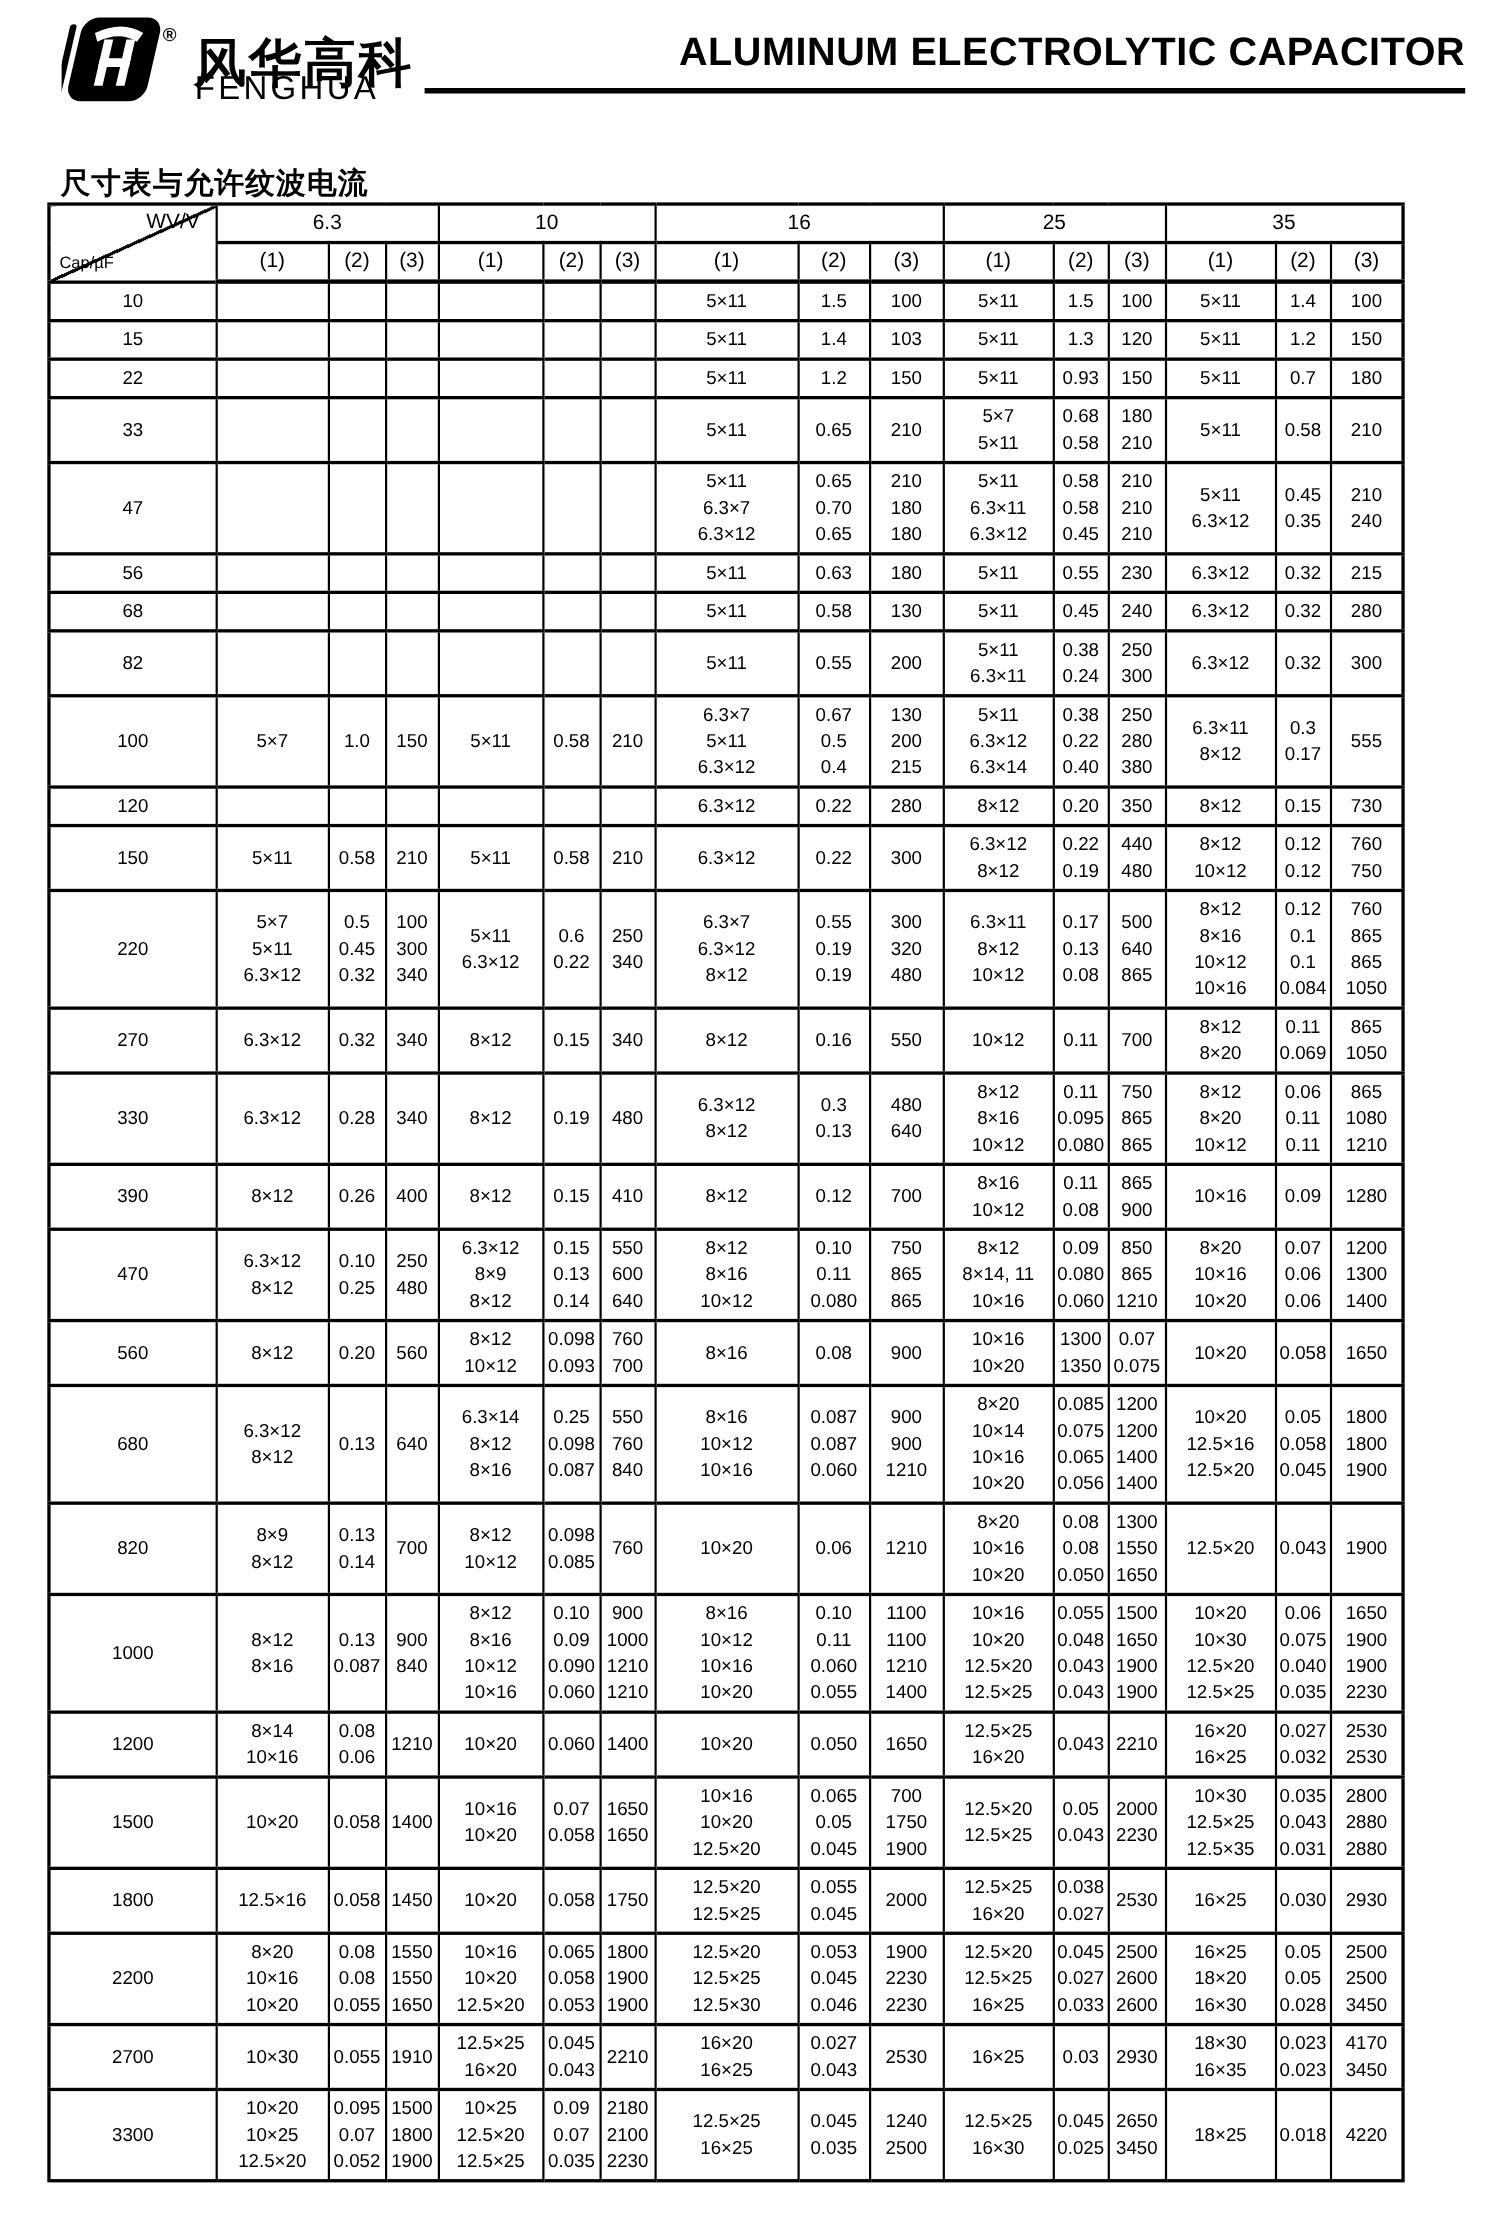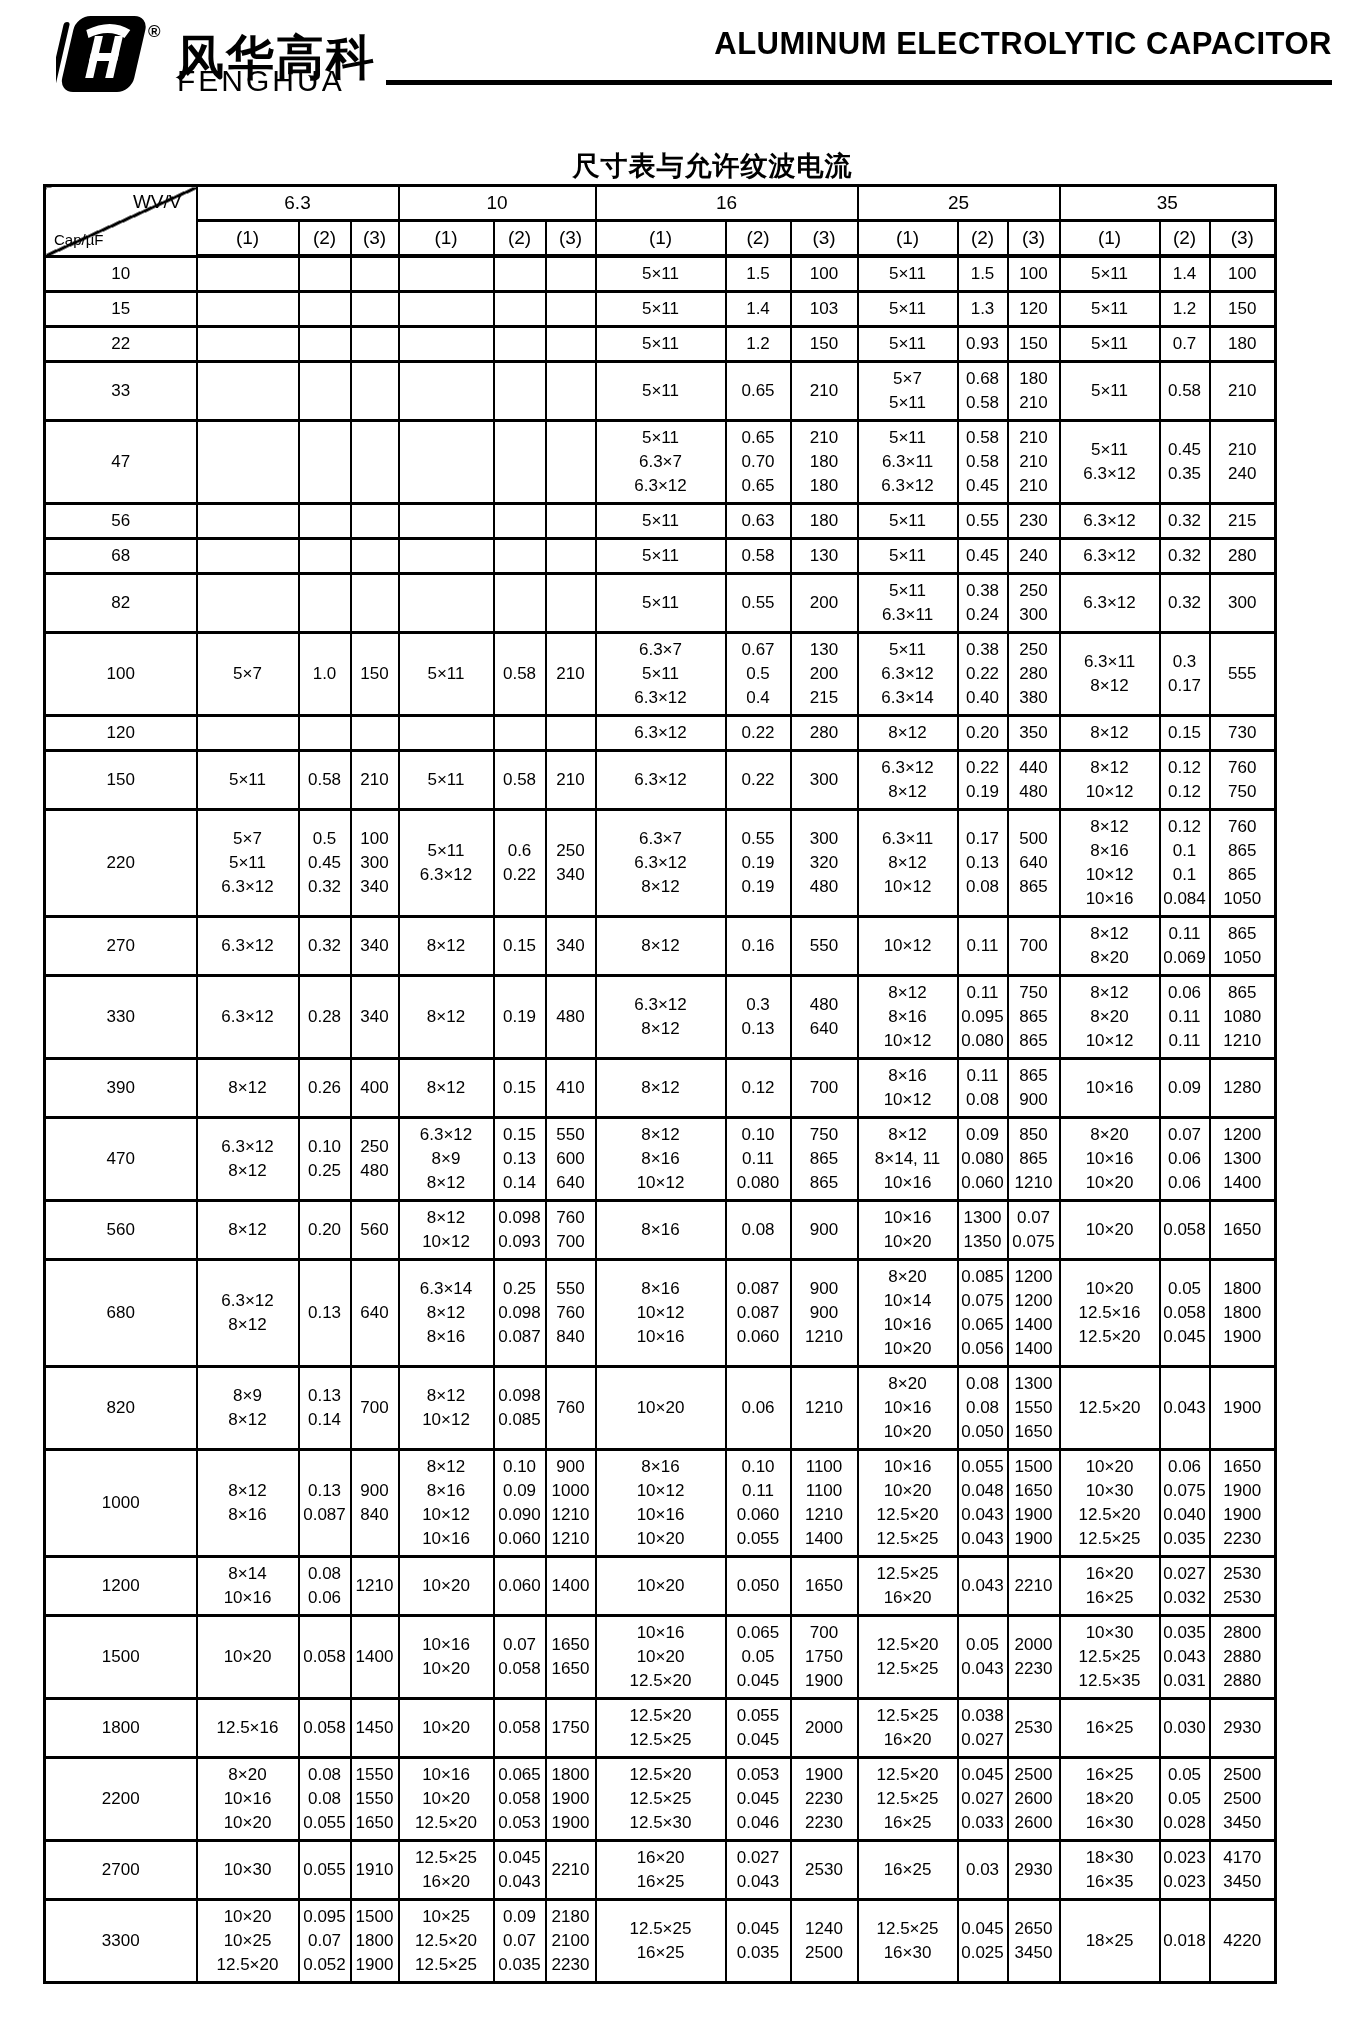--- a/index.html
+++ b/index.html
@@ -4,24 +4,24 @@
 <style>
   html,body{margin:0;padding:0;background:#fff;}
   .page{position:relative;width:1370px;min-height:2020px;background:#fff;
         font-family:"Liberation Sans",sans-serif;color:#000;}
   
   .brand-row{position:relative;height:100px;}
   .logo{position:absolute;left:56px;top:14px;}
   .reg-mark{position:absolute;left:148px;top:22px;font-size:17px;font-weight:bold;}
   .brand-cn{position:absolute;left:176px;top:26px;font-size:48px;font-weight:bold;letter-spacing:2px;}
   .brand-en{position:absolute;left:177px;top:64px;font-size:30px;font-weight:normal;letter-spacing:3px;}
-  .doc-title{position:absolute;right:38px;top:26px;font-size:31px;font-weight:bold;letter-spacing:0.5px;}
+  .doc-title{position:absolute;right:38px;top:26px;font-size:36px;font-weight:bold;letter-spacing:0.5px;}
   .rule{position:absolute;left:386px;right:38px;top:80px;height:5px;background:#000;}
   
-  .sec-cn{margin:48px 0 0 55px;font-size:27px;font-weight:bold;letter-spacing:1px;text-align:center;}
+  .sec-cn{margin:48px 0 0 55px;font-size:27px;font-weight:bold;letter-spacing:1px;}
   .sec-en{margin:12px 0 8px 55px;font-size:22px;font-weight:400;}
   
   table.dim{border-collapse:collapse;table-layout:fixed;margin-left:43px;
             border:3px solid #000;}
   table.dim th,table.dim td{border:2px solid #000;border-top-width:3px;border-bottom-width:3px;
             text-align:center;vertical-align:middle;
             font-size:17px;line-height:24px;padding:4px 2px;font-weight:400;}
   table.dim thead th{font-size:19px;}
   table.dim thead tr.subs th{border-bottom-width:4px;}
   td .ln{white-space:nowrap;}

